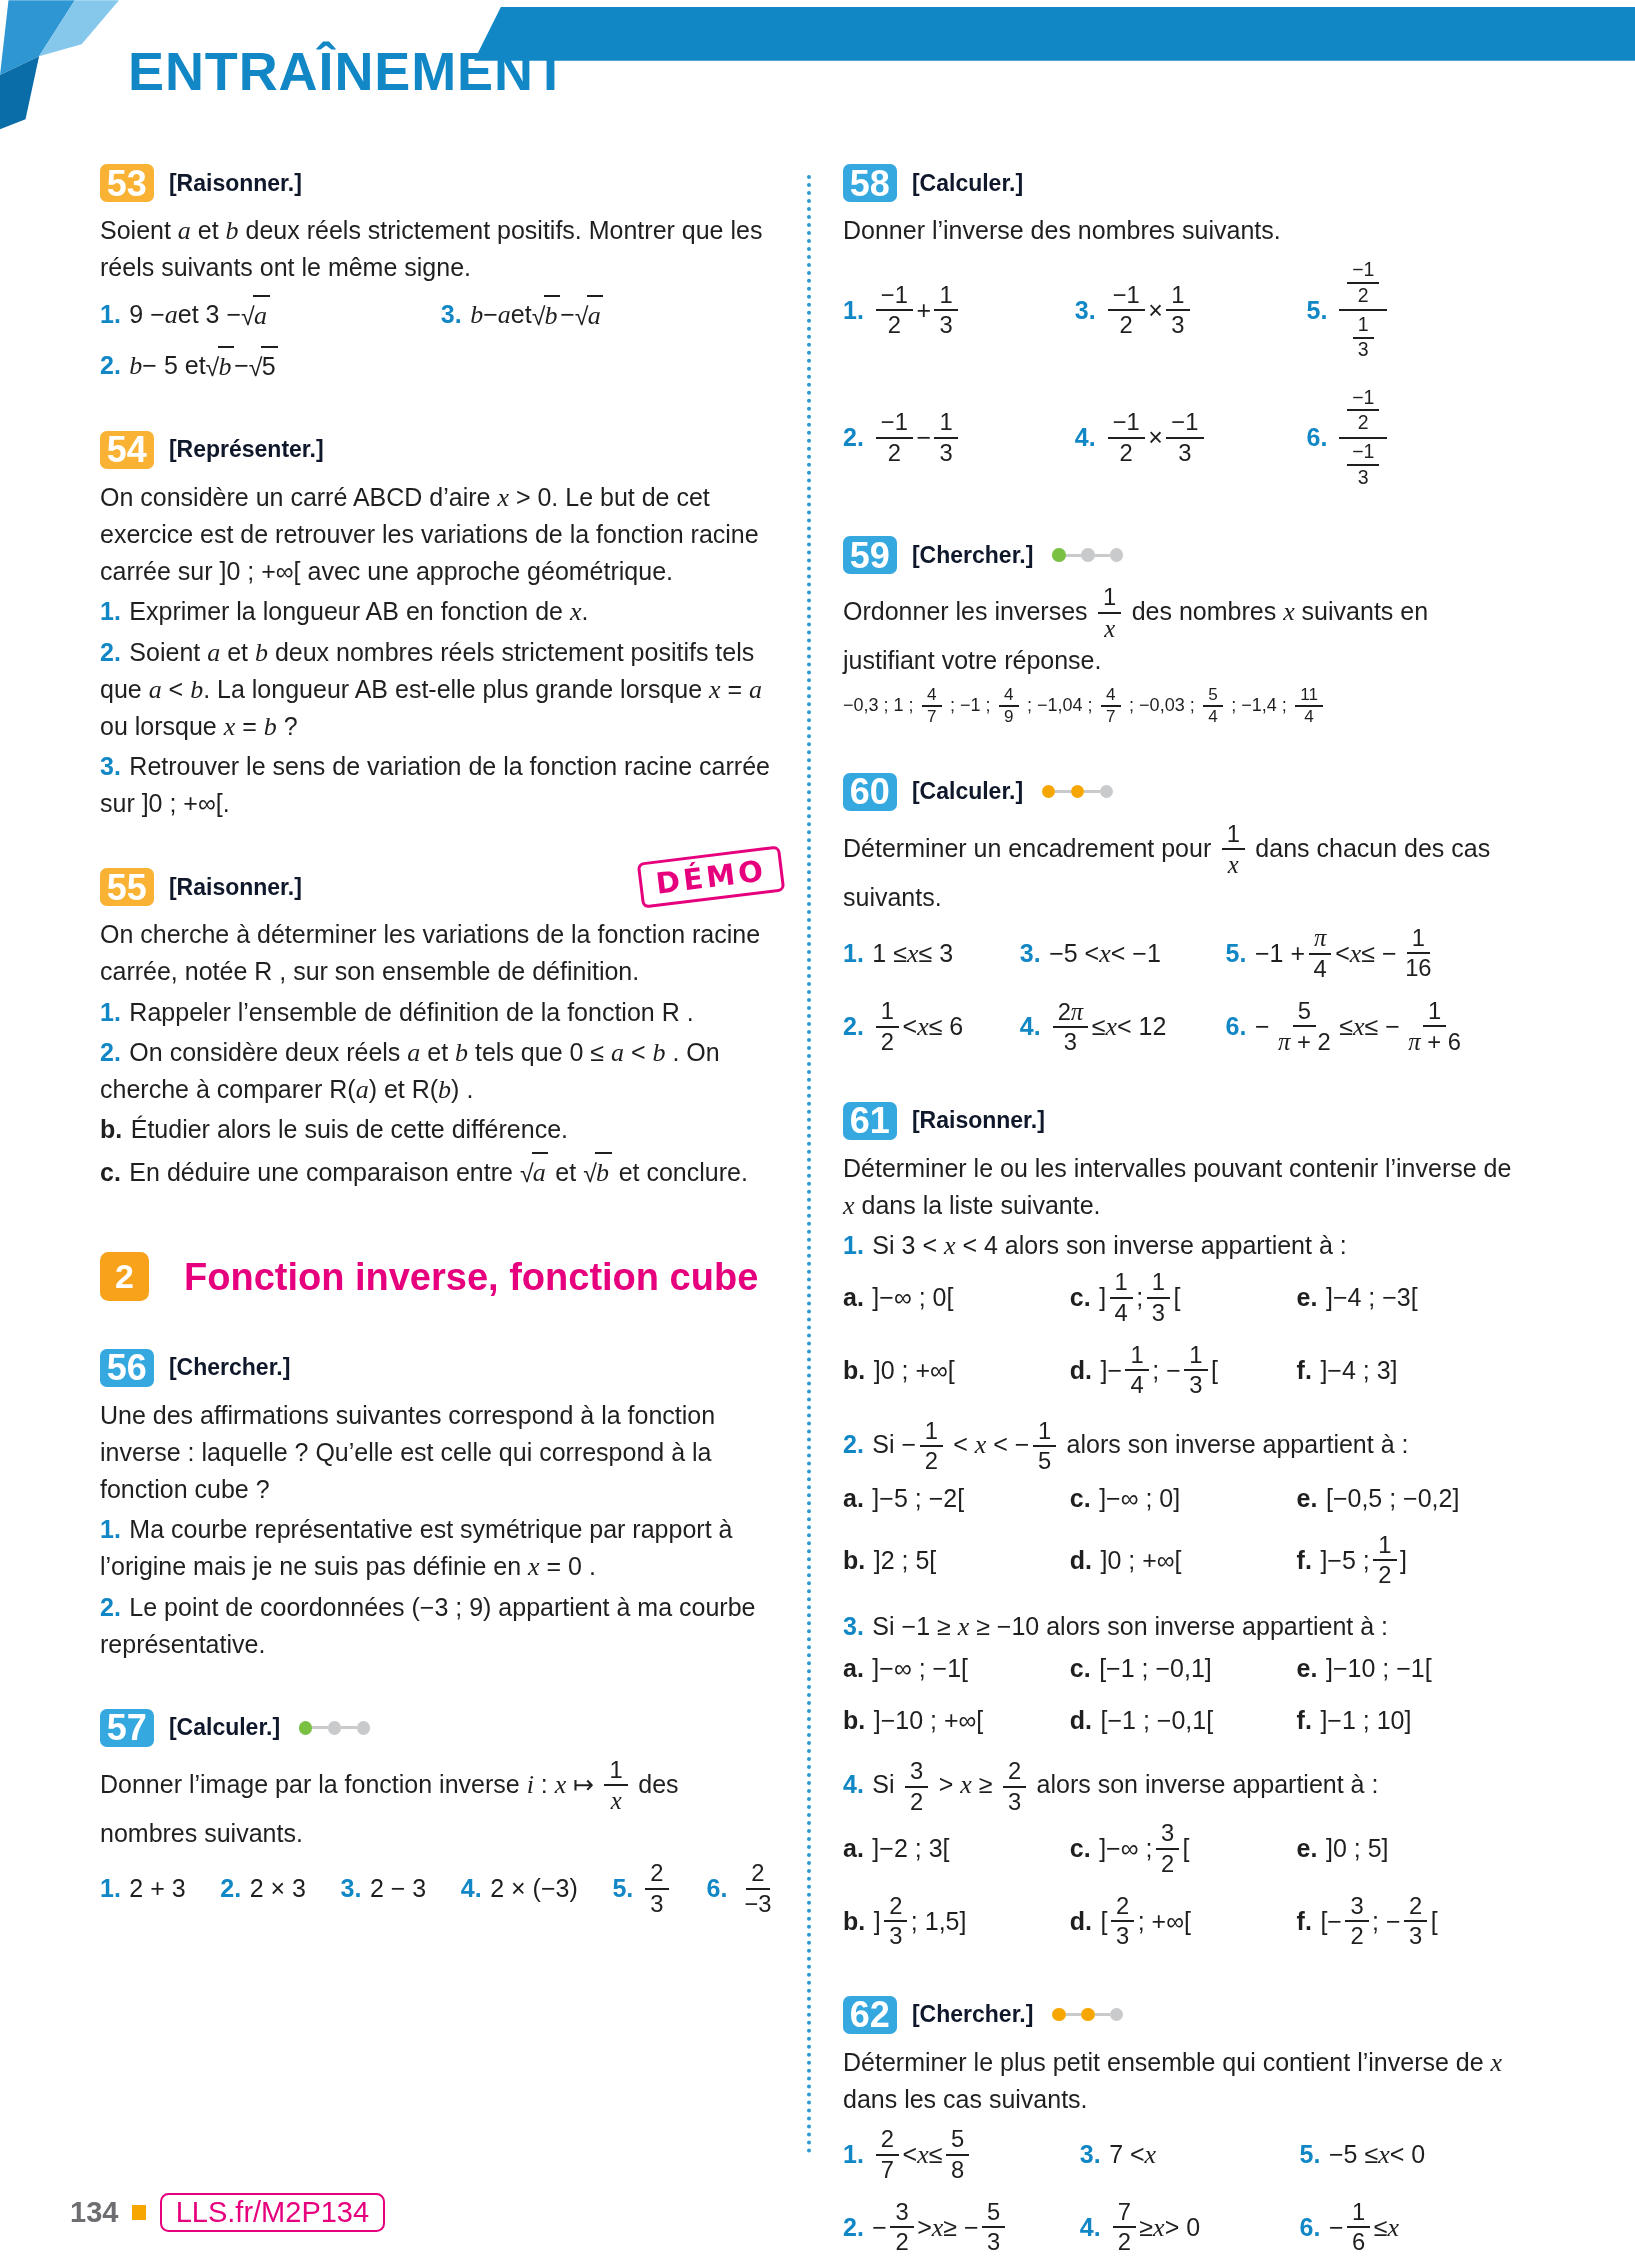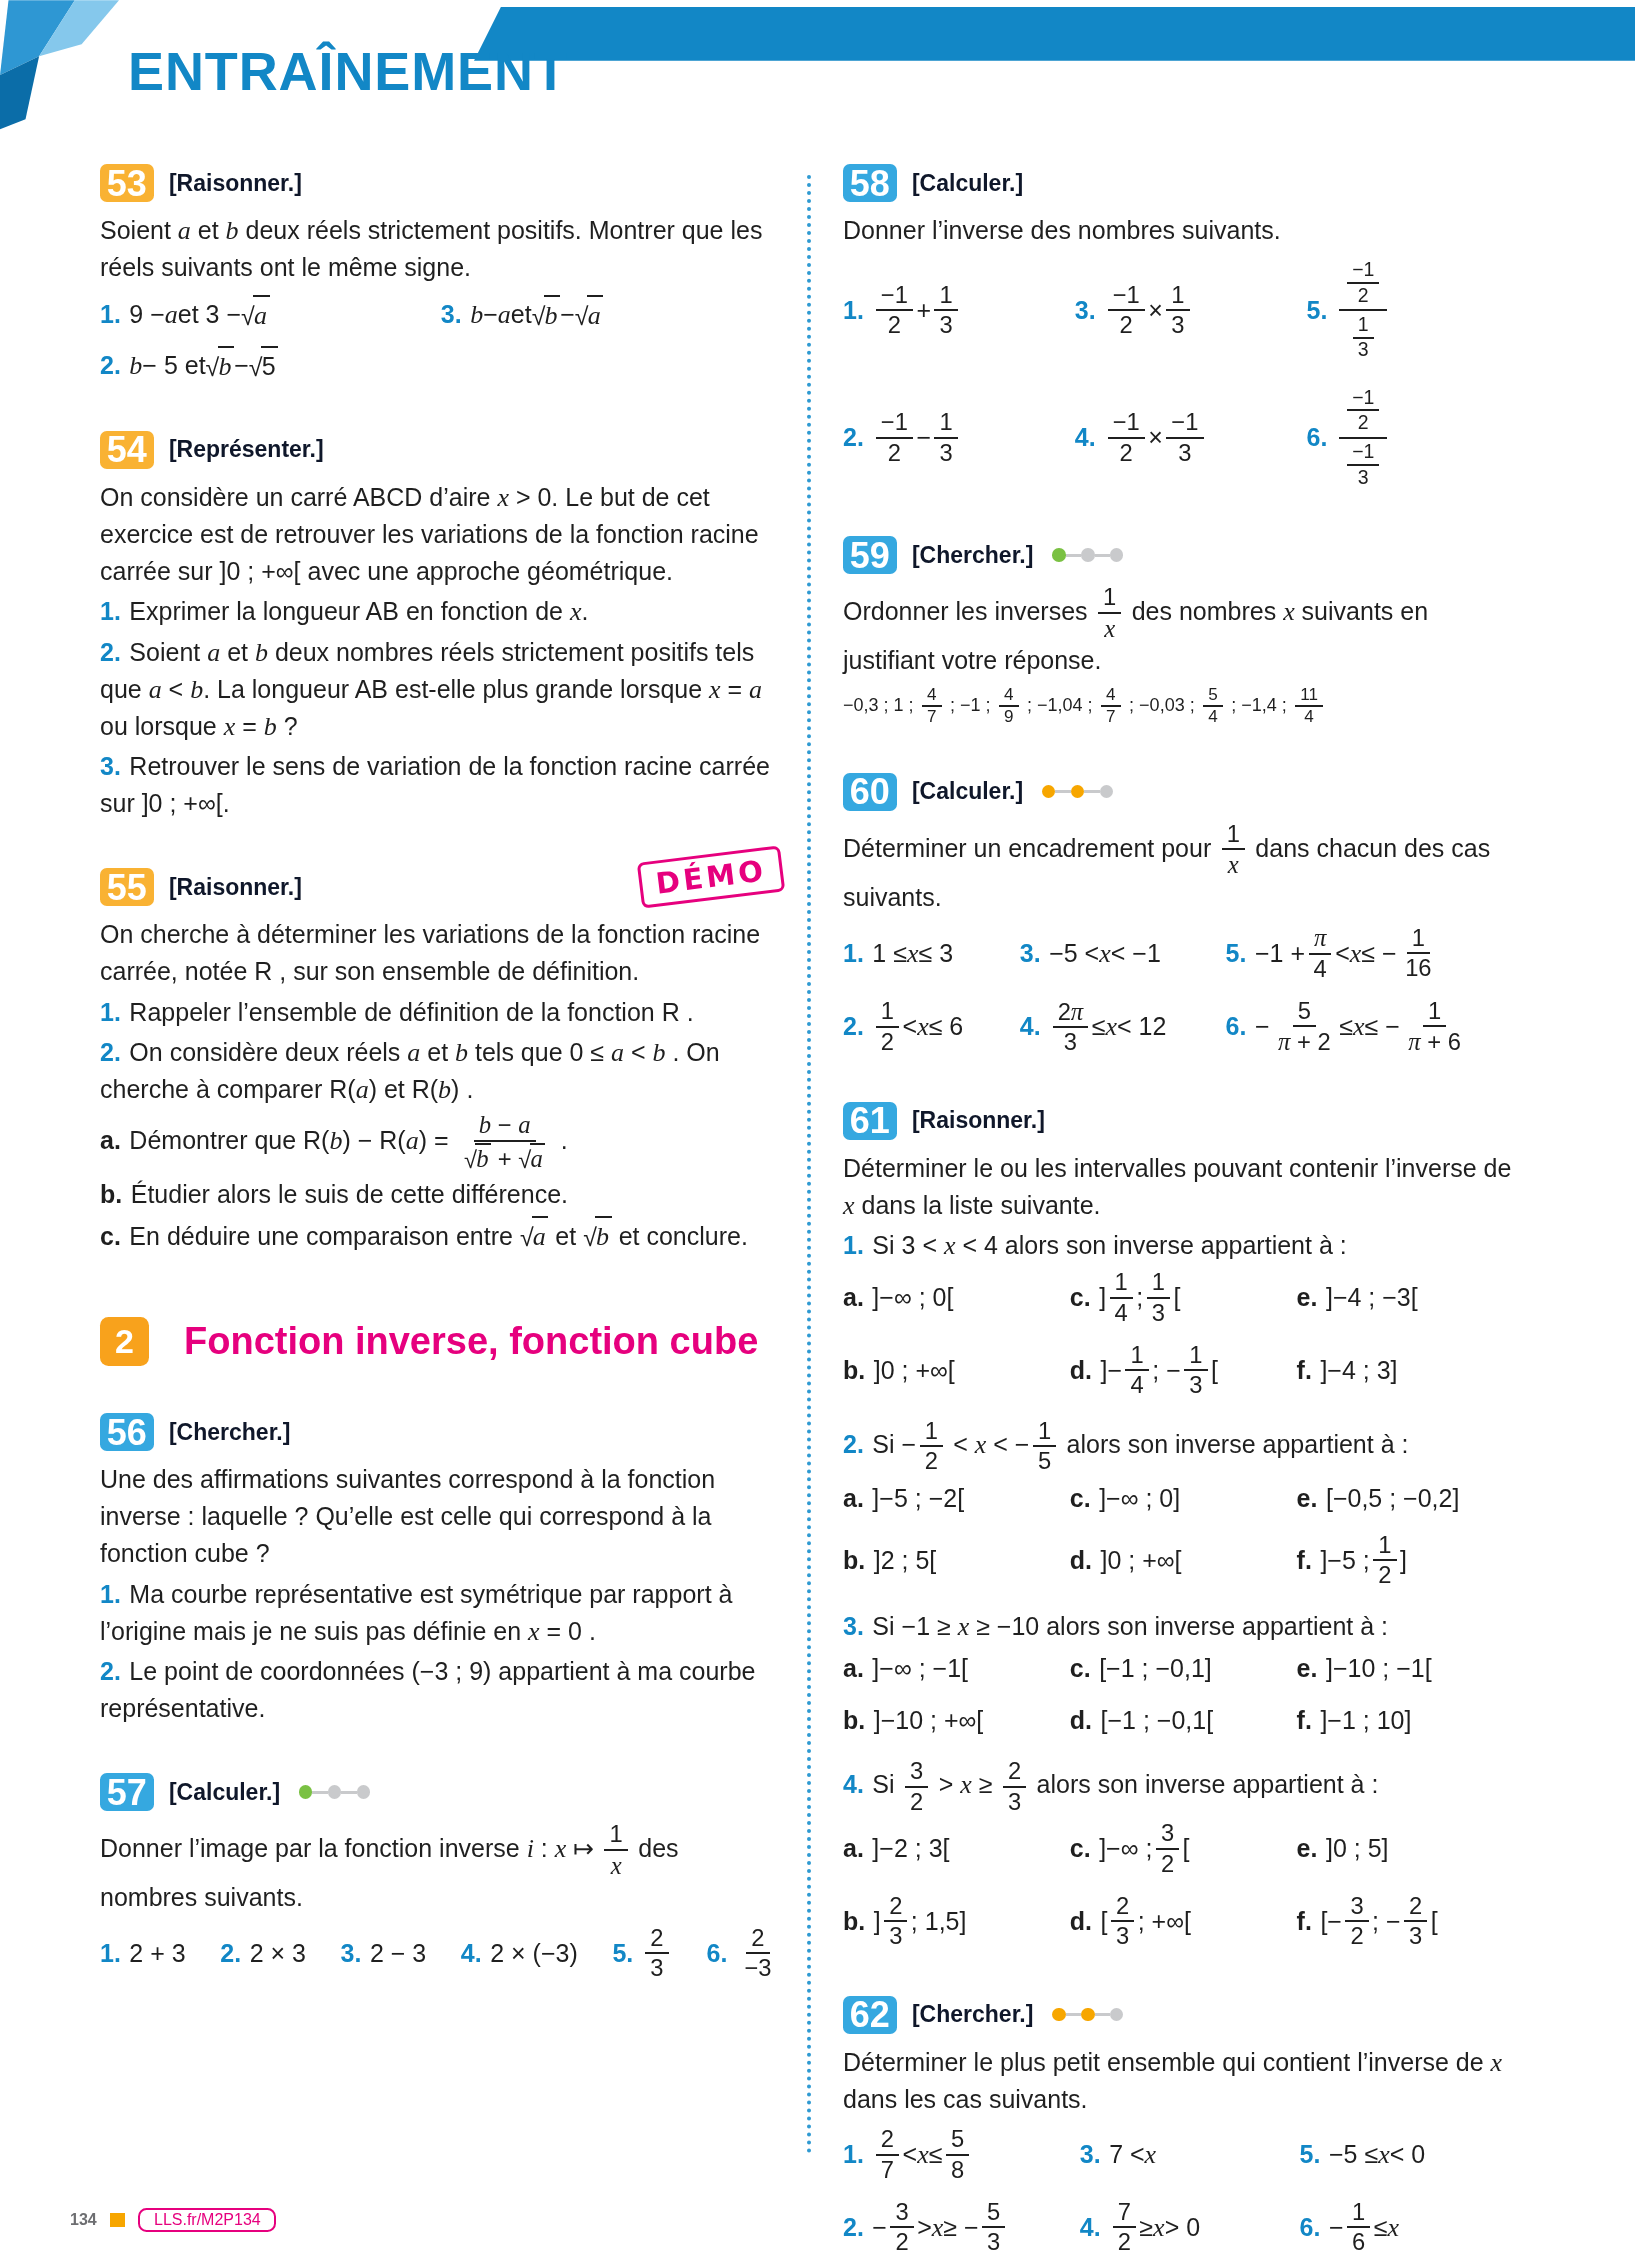--- a/index.html
+++ b/index.html
@@ -72,21 +72,21 @@
   i{font-family:"Liberation Serif","DejaVu Serif",serif;font-style:italic;font-size:1.04em;}
   .frac{display:inline-flex;flex-direction:column;align-items:center;vertical-align:middle;
     line-height:1.12;margin:0 3.4px;font-size:0.95em;text-align:center;}
   .fn{padding:0 5.1px 0.9px 5.1px;border-bottom:2.2px solid currentColor;}
   .fd{padding:0.9px 5.1px 0 5.1px;}
   .frac .frac{font-size:0.82em;margin:1.7px 2.6px;}
   .sqrt{white-space:nowrap;}
   .sqrt .rsign{display:inline-block;transform:translateY(0.9px);}
   .sqrt .rad{display:inline-block;border-top:2px solid currentColor;padding:0 2.6px 0 0.9px;margin-left:-1.7px;}
   
-  .footer{position:absolute;left:70px;bottom:29px;display:flex;align-items:center;gap:13.6px;font-size:16px;}
+  .footer{position:absolute;left:70px;bottom:29px;display:flex;align-items:center;gap:13.6px;font-size:29px;}
   .pagenum{color:#6d6e71;font-weight:700;}
   .fsq{width:14.5px;height:14.5px;background:var(--orange);display:inline-block;}
   .footer-link{color:var(--magenta);font-weight:400;border:2.6px solid var(--magenta);
     border-radius:8.5px;padding:0.9px 13.6px;}
 </style>
 </head>
 <body>
 
 <div class="page">
 
@@ -133,24 +133,20 @@
       </section>
       <section class="exercise">
         <div class="ex-head">
           <span class="badge yellow">55</span>
           <span class="tag">[Raisonner.]</span>
         </div>
         <span class="demo-stamp">DÉMO</span>
         <p class="para">On cherche à déterminer les variations de la fonction racine carrée, notée R , sur son ensemble de définition.</p>
         <p class="para item-para"><span class="ilabel num">1.</span><span class="itext">Rappeler l’ensemble de définition de la fonction R .</span></p>
         <p class="para item-para"><span class="ilabel num">2.</span><span class="itext">On considère deux réels <i>a</i> et <i>b</i> tels que 0 ≤ <i>a</i> &lt; <i>b</i> . On cherche à comparer R(<i>a</i>) et R(<i>b</i>) .</span></p>
-        <p class="para item-para"><span class="ilabel let">a.</span><span class="itext">Démontrer que R(<i>b</i>) − R(<i>a</i>) = <span class="frac">
-              <span class="fn"><i>b</i> − <i>a</i></span>
-              <span class="fd"><span class="sqrt"><span class="rsign">√</span><span class="rad"><i>b</i></span></span> + <span class="sqrt"><span class="rsign">√</span><span class="rad"><i>a</i></span></span></span>
-            </span> .</span></p>
         <p class="para item-para"><span class="ilabel let">b.</span><span class="itext">Étudier alors le suis de cette différence.</span></p>
         <p class="para item-para"><span class="ilabel let">c.</span><span class="itext">En déduire une comparaison entre <span class="sqrt"><span class="rsign">√</span><span class="rad"><i>a</i></span></span> et <span class="sqrt"><span class="rsign">√</span><span class="rad"><i>b</i></span></span> et conclure.</span></p>
       </section>
       <div class="section-head">
         <span class="section-num">2</span>
         <h2 class="section-title">Fonction inverse, fonction cube</h2>
       </div>
       <section class="exercise">
         <div class="ex-head">
           <span class="badge blue">56</span>

